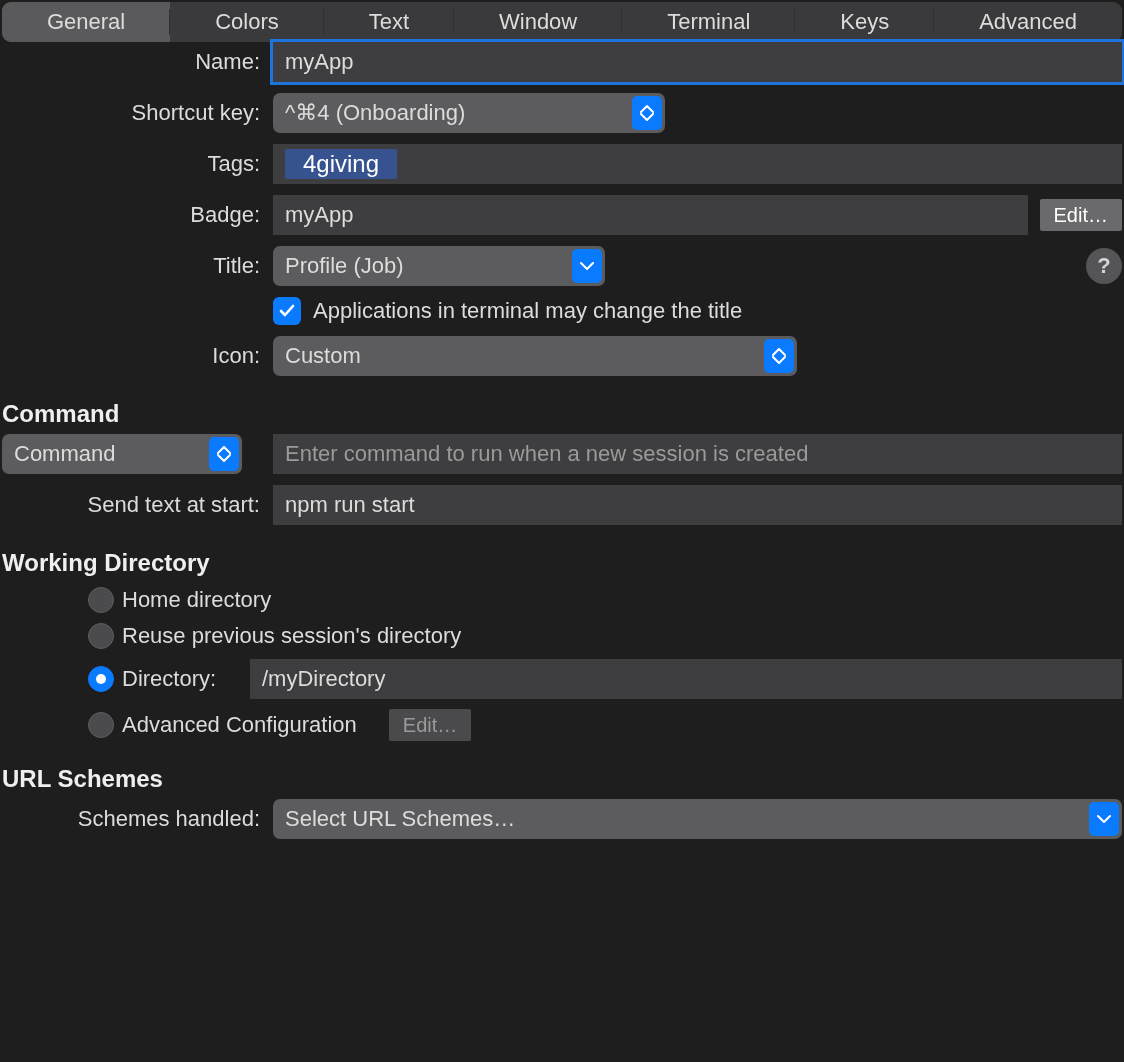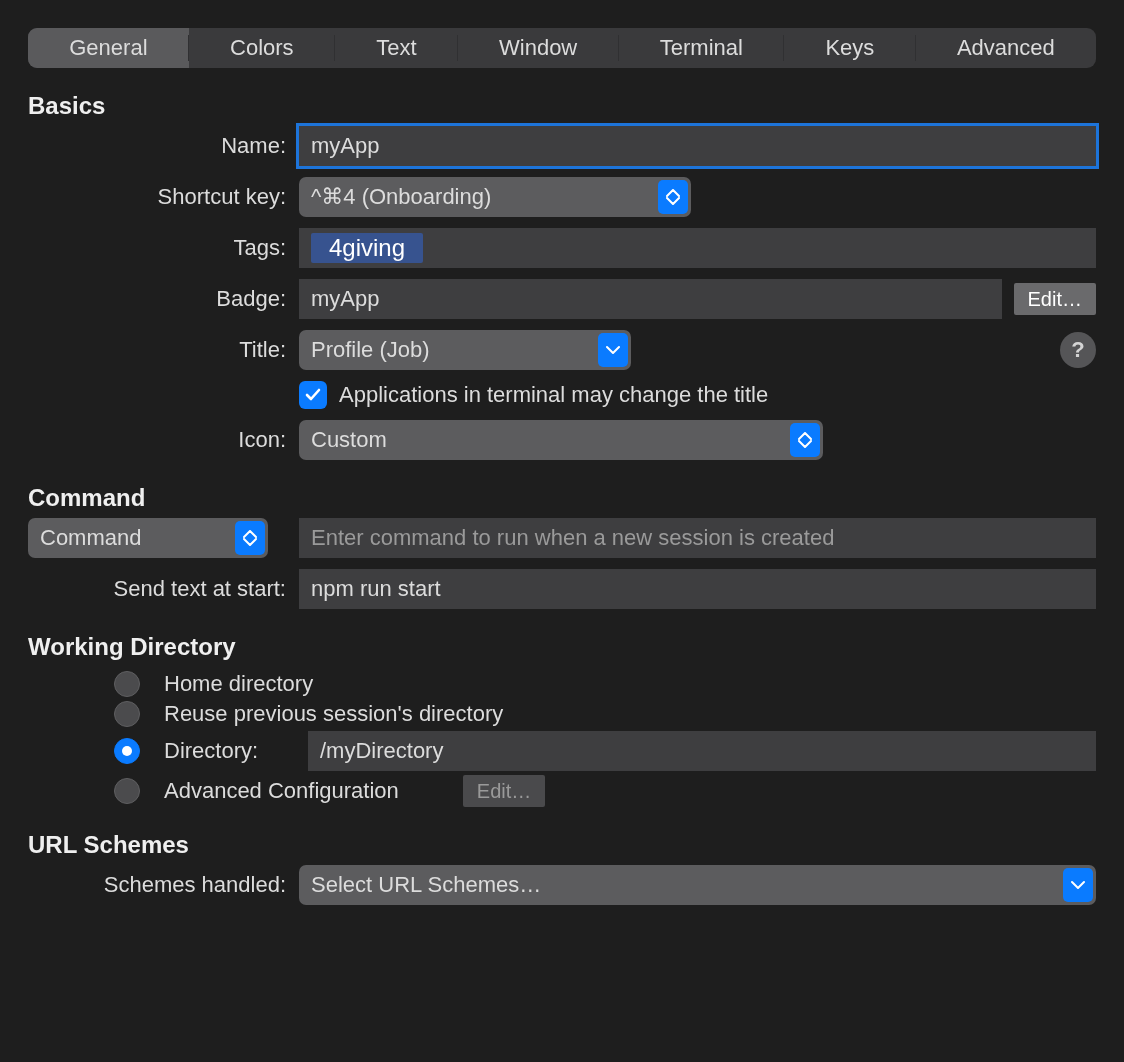--- a/index.html
+++ b/index.html
@@ -18,21 +18,21 @@
   }
   * { box-sizing: border-box; }
   html, body {
     margin: 0; padding: 0;
     background: var(--bg);
     font-family: -apple-system, "Helvetica Neue", Arial, sans-serif;
     color: var(--text);
     width: 1124px;
   }
   .window {
-    padding: 28px;
+    padding: 2px;
   }
   
   .tabbar {
     display: flex;
     align-items: stretch;
     background: #3a3a3c;
     border-radius: 9px;
     height: 40px;
     padding: 0;
     overflow: hidden;
@@ -168,23 +168,23 @@
     flex: 0 0 auto;
   }
   .radio.selected {
     background: var(--accent2);
     border-color: var(--accent2);
   }
   .radio.selected .dot {
     width: 10px; height: 10px; border-radius: 50%; background: #fff;
   }
   .radio-row {
-    display: flex; align-items: center; gap: 24px;
+    display: flex; align-items: center; gap: 8px;
     font-size: 22px; color: var(--text);
-    margin: 4px 0;
+    margin: 10px 0;
   }
   .radio-list {
     margin-left: 86px;
     margin-top: 10px;
   }
 </style>
 </head>
 <body>
 
 <div class="window">
@@ -192,21 +192,20 @@
   <div class="tabbar">
     <div class="tab active">General</div>
     <div class="tab">Colors</div>
     <div class="tab">Text</div>
     <div class="tab">Window</div>
     <div class="tab">Terminal</div>
     <div class="tab">Keys</div>
     <div class="tab">Advanced</div>
   </div>
 
-  <div class="section-title">Basics</div>
 
   <div class="form">
     <div class="lbl">Name:</div>
     <div class="field focused">
       <span>myApp</span>
     </div>
 
     <div class="lbl">Shortcut key:</div>
     <div>
       <div class="popup gray" style="width:392px">

